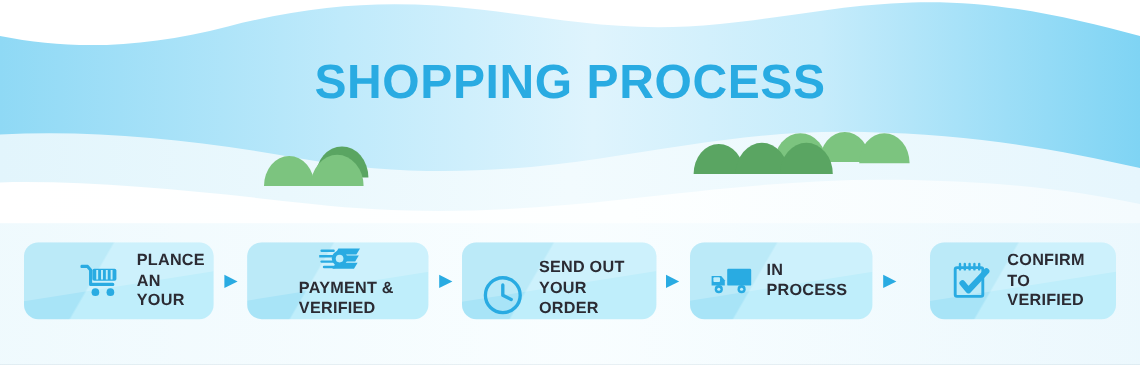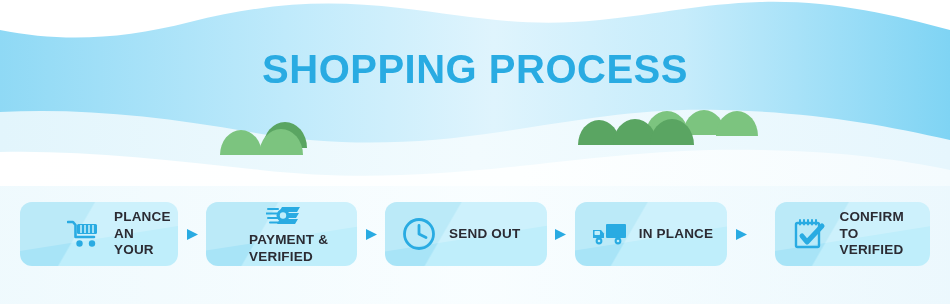--- a/index.html
+++ b/index.html
@@ -101,21 +101,21 @@
     min-width: 28px;
     display: flex;
     align-items: center;
     justify-content: center;
   }
   .arrow svg { display: block; }
 
   
   .w1 { width: 172px; padding-left: 44px; }
   .w2 { width: 168px; flex-direction: column; }
-  .w3 { width: 180px; }
+  .w3 { width: 180px; align-items: flex-end; }
   .w4 { width: 170px; }
   .w5 { width: 172px; margin-left: 20px; }
 </style>
 </head>
 <body>
 
 <div id="banner">
 
   <svg class="scenery" viewBox="0 0 950 304" preserveAspectRatio="none" xmlns="http://www.w3.org/2000/svg">
     <defs>
@@ -248,20 +248,21 @@
 
     <div class="step w3">
       <span class="step-icon">
         <svg width="34" height="34" viewBox="0 0 34 34" xmlns="http://www.w3.org/2000/svg">
           <circle cx="17" cy="17" r="14.5" fill="none" stroke="#29ABE2" stroke-width="2.8"></circle>
           <path d="M17,8.5 L17,17 L24,20.5" fill="none" stroke="#29ABE2" stroke-width="2.8" stroke-linecap="round" stroke-linejoin="round"></path>
         </svg>
       </span>
       <span class="step-label">
         <span class="l1">SEND OUT</span>
+        <span class="l2">YOUR ORDER</span>
       </span>
     </div>
 
     <div class="arrow">
       <svg width="13" height="13" viewBox="0 0 13 13" xmlns="http://www.w3.org/2000/svg">
         <path d="M1,1 L12,6.5 L1,12 Z" fill="#29ABE2"></path>
       </svg>
     </div>
 
     <div class="step w4">
@@ -270,21 +271,21 @@
           <rect x="16" y="3" width="20" height="14" rx="1" fill="#29ABE2"></rect>
           <path d="M3,9 L11,9 L14,12.5 L14,17 L3,17 Z" fill="#29ABE2"></path>
           <rect x="4.5" y="10" width="5.5" height="4" rx="0.8" fill="#bfeefb"></rect>
           <circle cx="9" cy="20" r="3.4" fill="#29ABE2"></circle>
           <circle cx="9" cy="20" r="1.3" fill="#bfeefb"></circle>
           <circle cx="28" cy="20" r="3.4" fill="#29ABE2"></circle>
           <circle cx="28" cy="20" r="1.3" fill="#bfeefb"></circle>
         </svg>
       </span>
       <span class="step-label">
-        <span class="l1">IN PLANCE</span>
+        <span class="l1">IN PROCESS</span>
         
       </span>
     </div>
 
     <div class="arrow">
       <svg width="13" height="13" viewBox="0 0 13 13" xmlns="http://www.w3.org/2000/svg">
         <path d="M1,1 L12,6.5 L1,12 Z" fill="#29ABE2"></path>
       </svg>
     </div>
 

